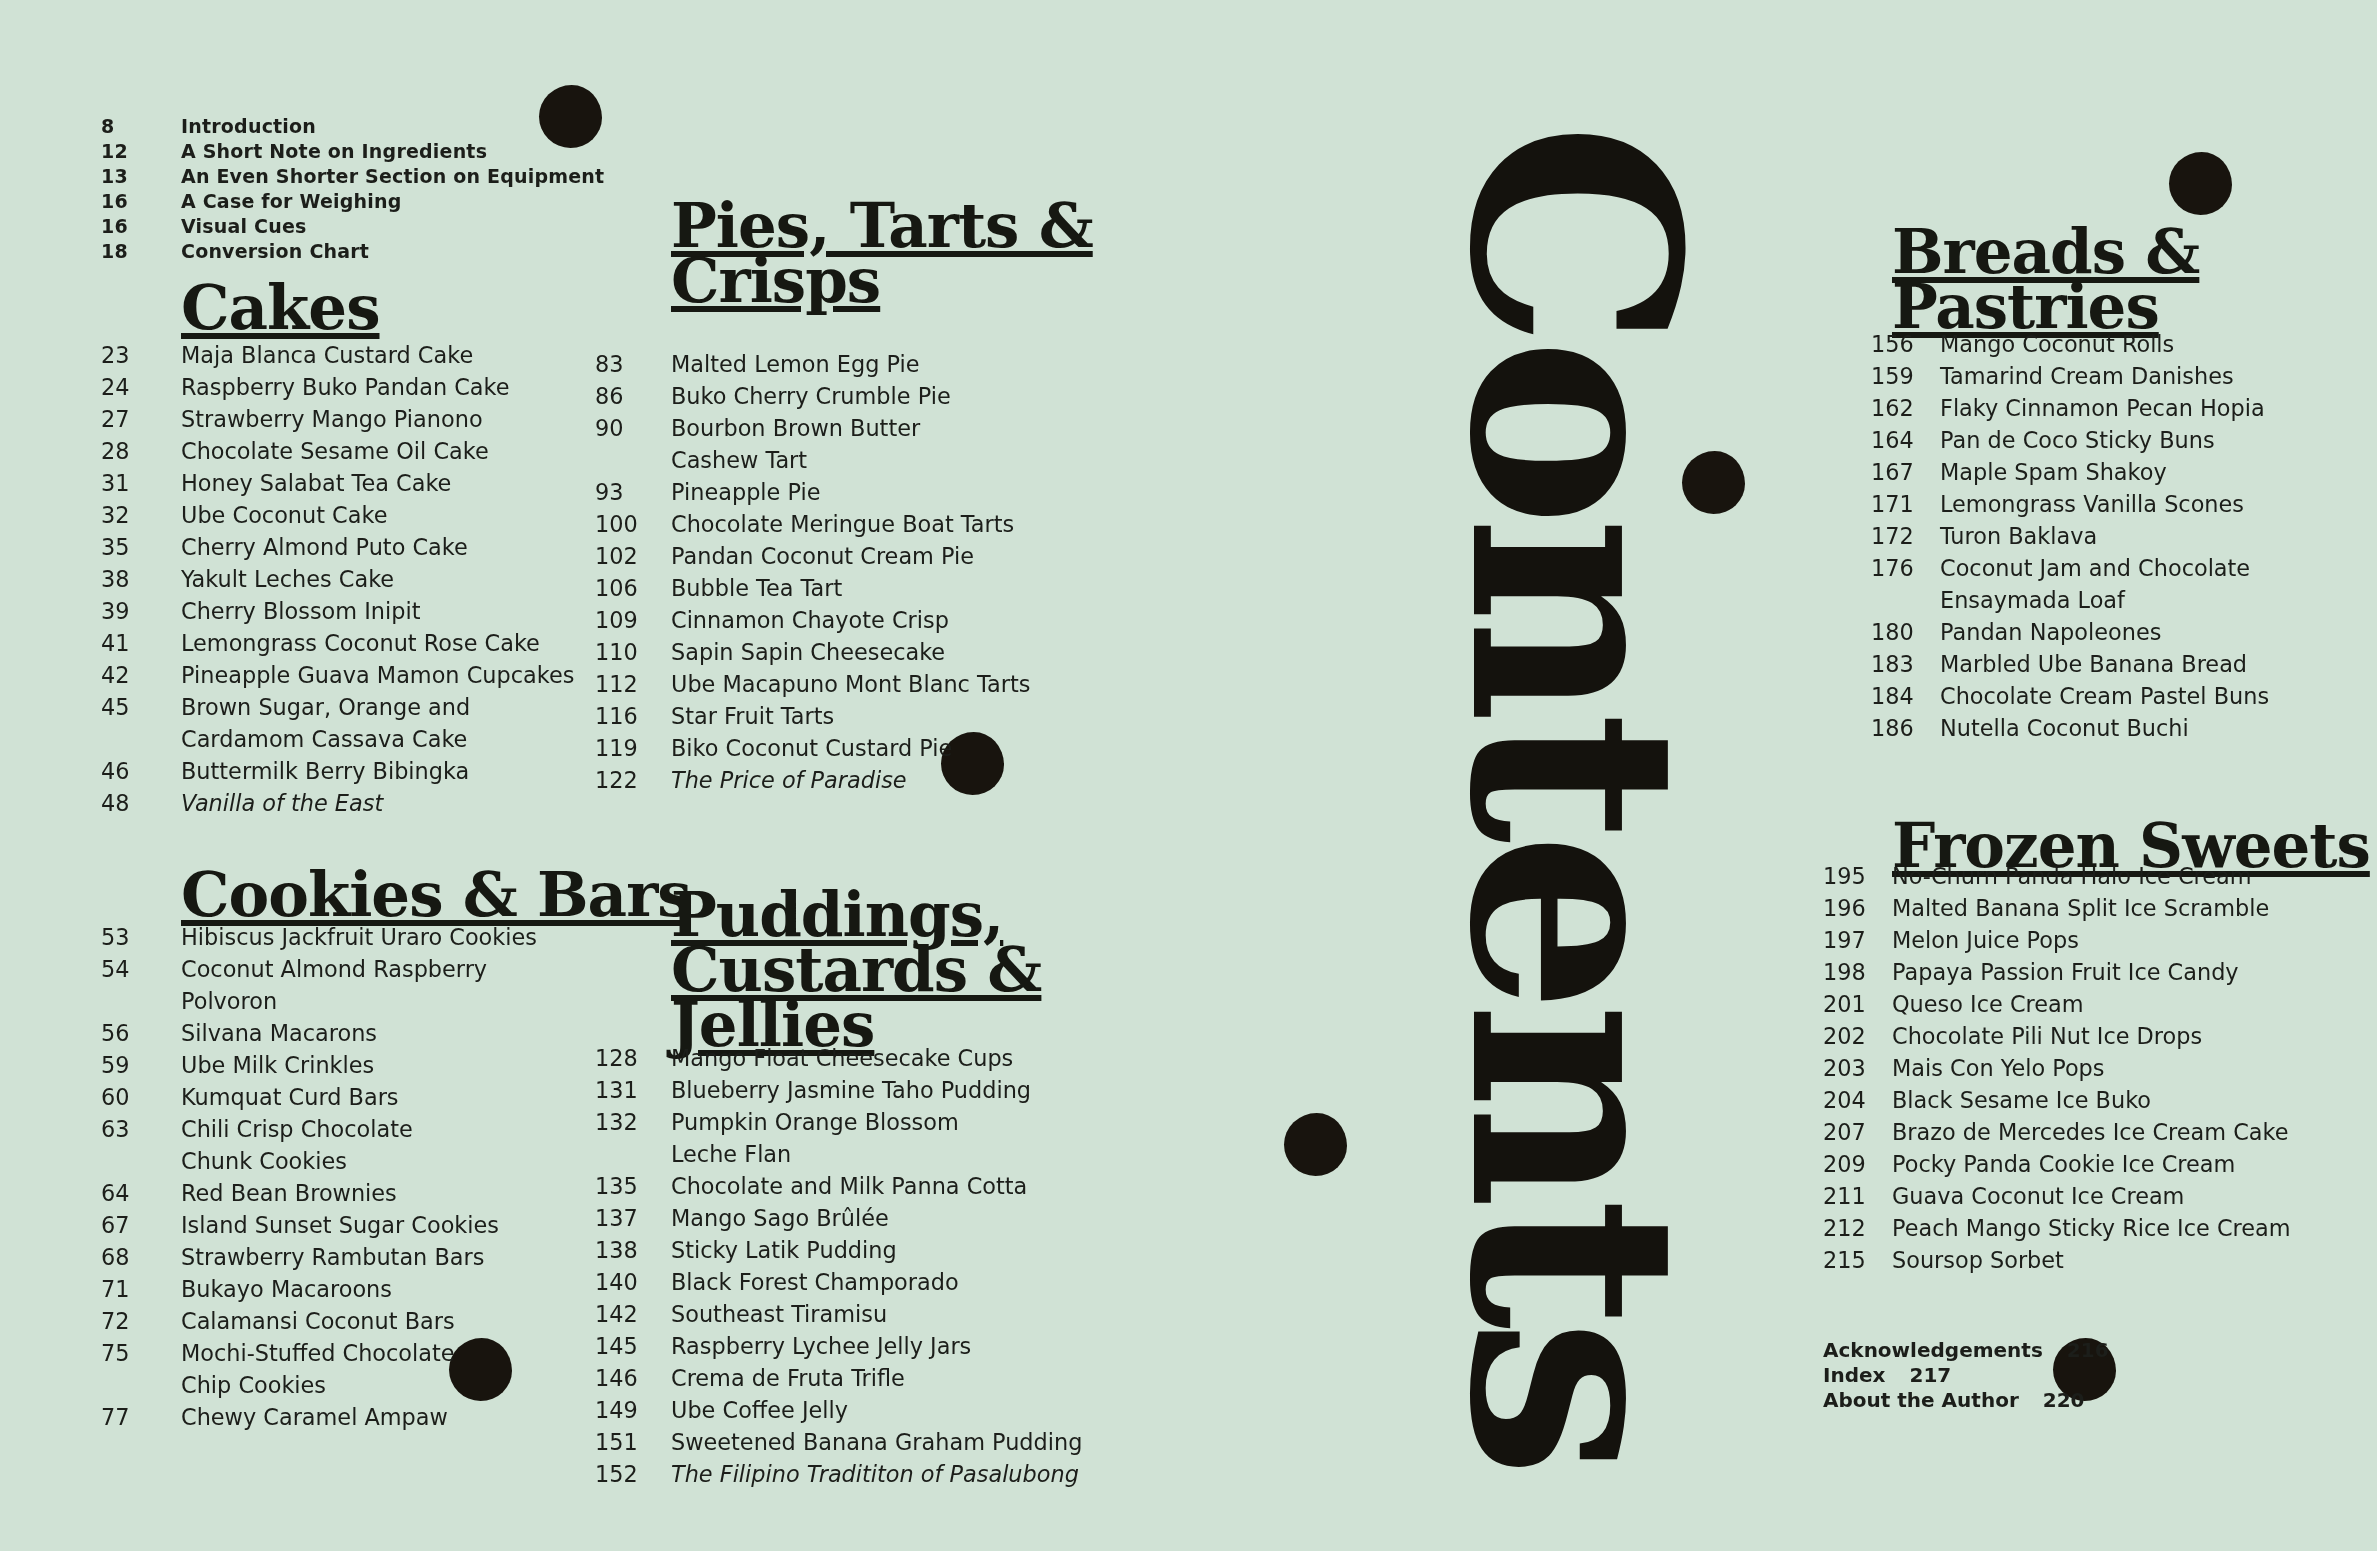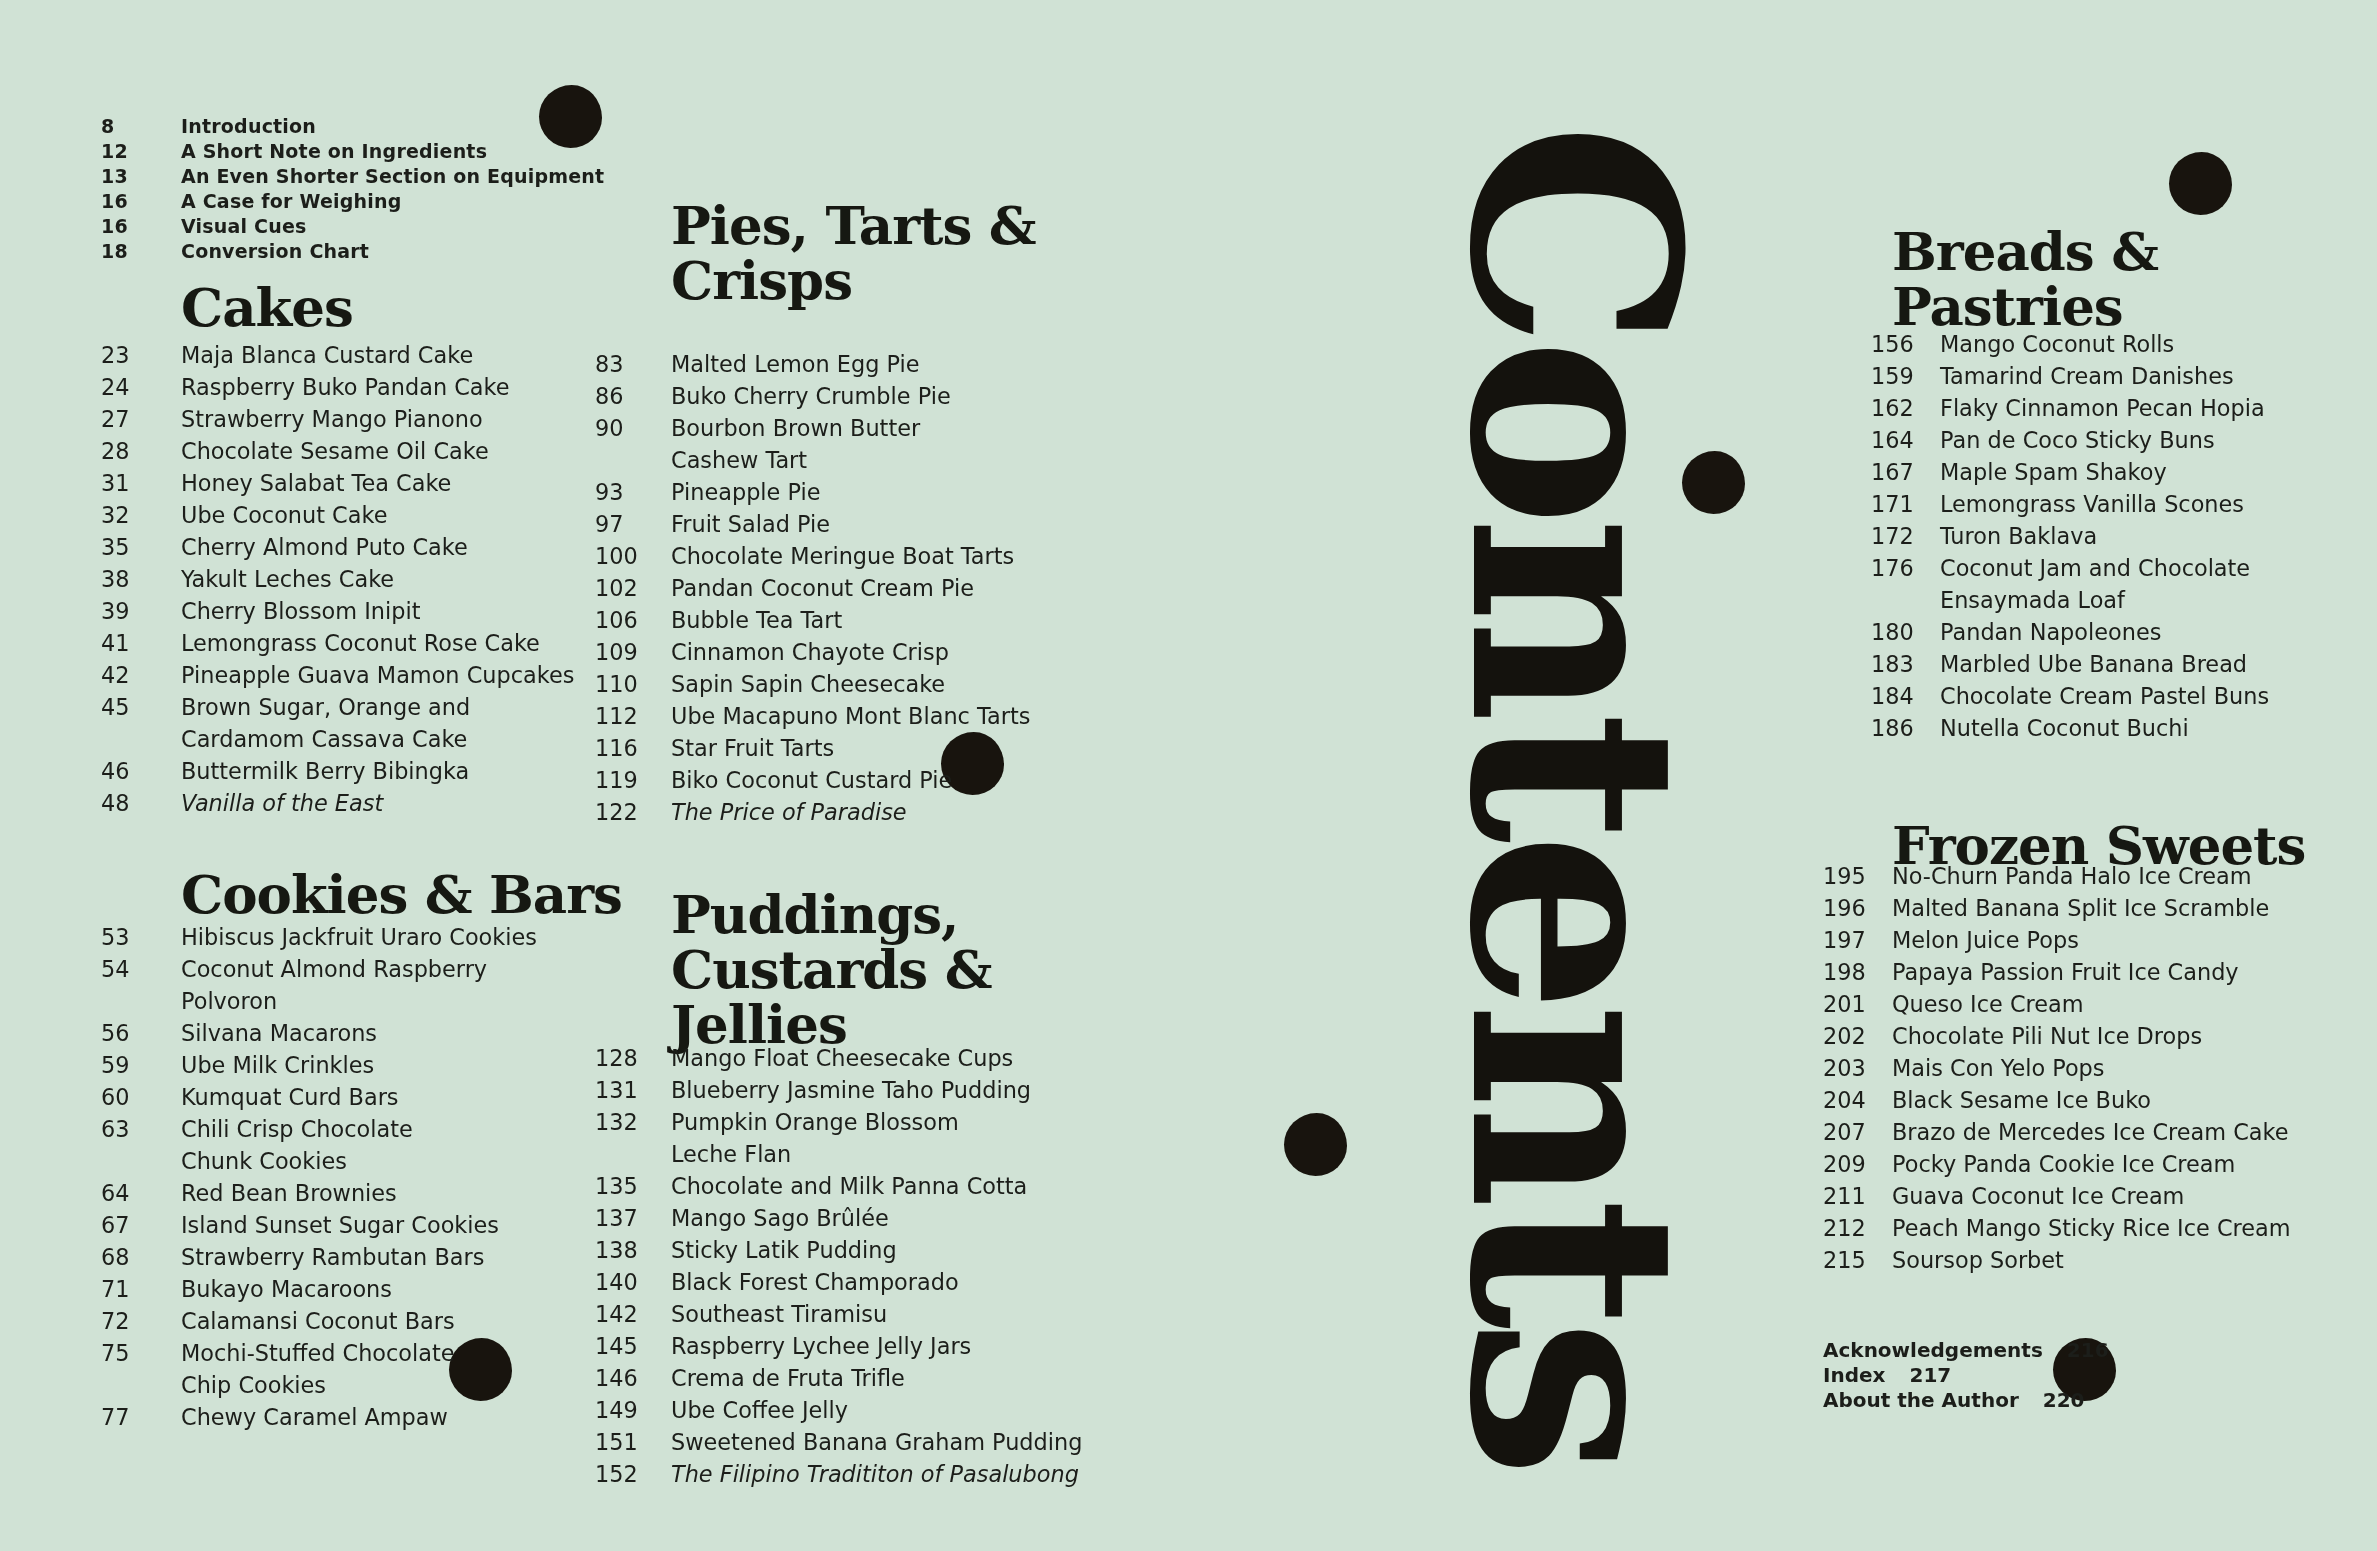--- a/index.html
+++ b/index.html
@@ -11,22 +11,22 @@
   
   .dot{position:absolute;width:63px;height:63px;background:#18140e;
        border-radius:52% 48% 50% 50%/50% 52% 48% 50%;}
   
   .front{position:absolute;left:101px;top:114px;font-size:19px;font-weight:700;
          line-height:25px;letter-spacing:0.2px;}
   .front .row{display:flex;}
   .front .num{flex:0 0 80px;}
   
   .section{position:absolute;}
-  .sec-head{font-family:"DejaVu Serif",serif;font-weight:700;font-size:53px;
-            line-height:55px;letter-spacing:-1px;color:#161812;margin-left:var(--numw);}
+  .sec-head{font-family:"DejaVu Serif",serif;font-weight:700;font-size:61px;
+            line-height:55px;letter-spacing:-1px;color:#161812;margin-left:var(--numw);text-decoration:underline;}
   .items{position:absolute;left:0;}
   .toc-row{display:flex;font-size:22.4px;line-height:32px;}
   .toc-row .num{flex:0 0 var(--numw);}
   .toc-row .label{white-space:pre-line;width:var(--labw);}
   .toc-row.italic .label{font-style:italic;}
   .col1{--numw:80px;--labw:457px;}
   .col2{--numw:76px;--labw:514px;}
   .col3{--numw:69px;--labw:476px;}
   
   .contents-big{
@@ -227,24 +227,20 @@
         <div class="toc-row">
           <span class="num">90</span>
           <span class="label">Bourbon Brown Butter
 Cashew Tart</span>
         </div>
         <div class="toc-row">
           <span class="num">93</span>
           <span class="label">Pineapple Pie</span>
         </div>
         <div class="toc-row">
-          <span class="num">97</span>
-          <span class="label">Fruit Salad Pie</span>
-        </div>
-        <div class="toc-row">
           <span class="num">100</span>
           <span class="label">Chocolate Meringue Boat Tarts</span>
         </div>
         <div class="toc-row">
           <span class="num">102</span>
           <span class="label">Pandan Coconut Cream Pie</span>
         </div>
         <div class="toc-row">
           <span class="num">106</span>
           <span class="label">Bubble Tea Tart</span>

